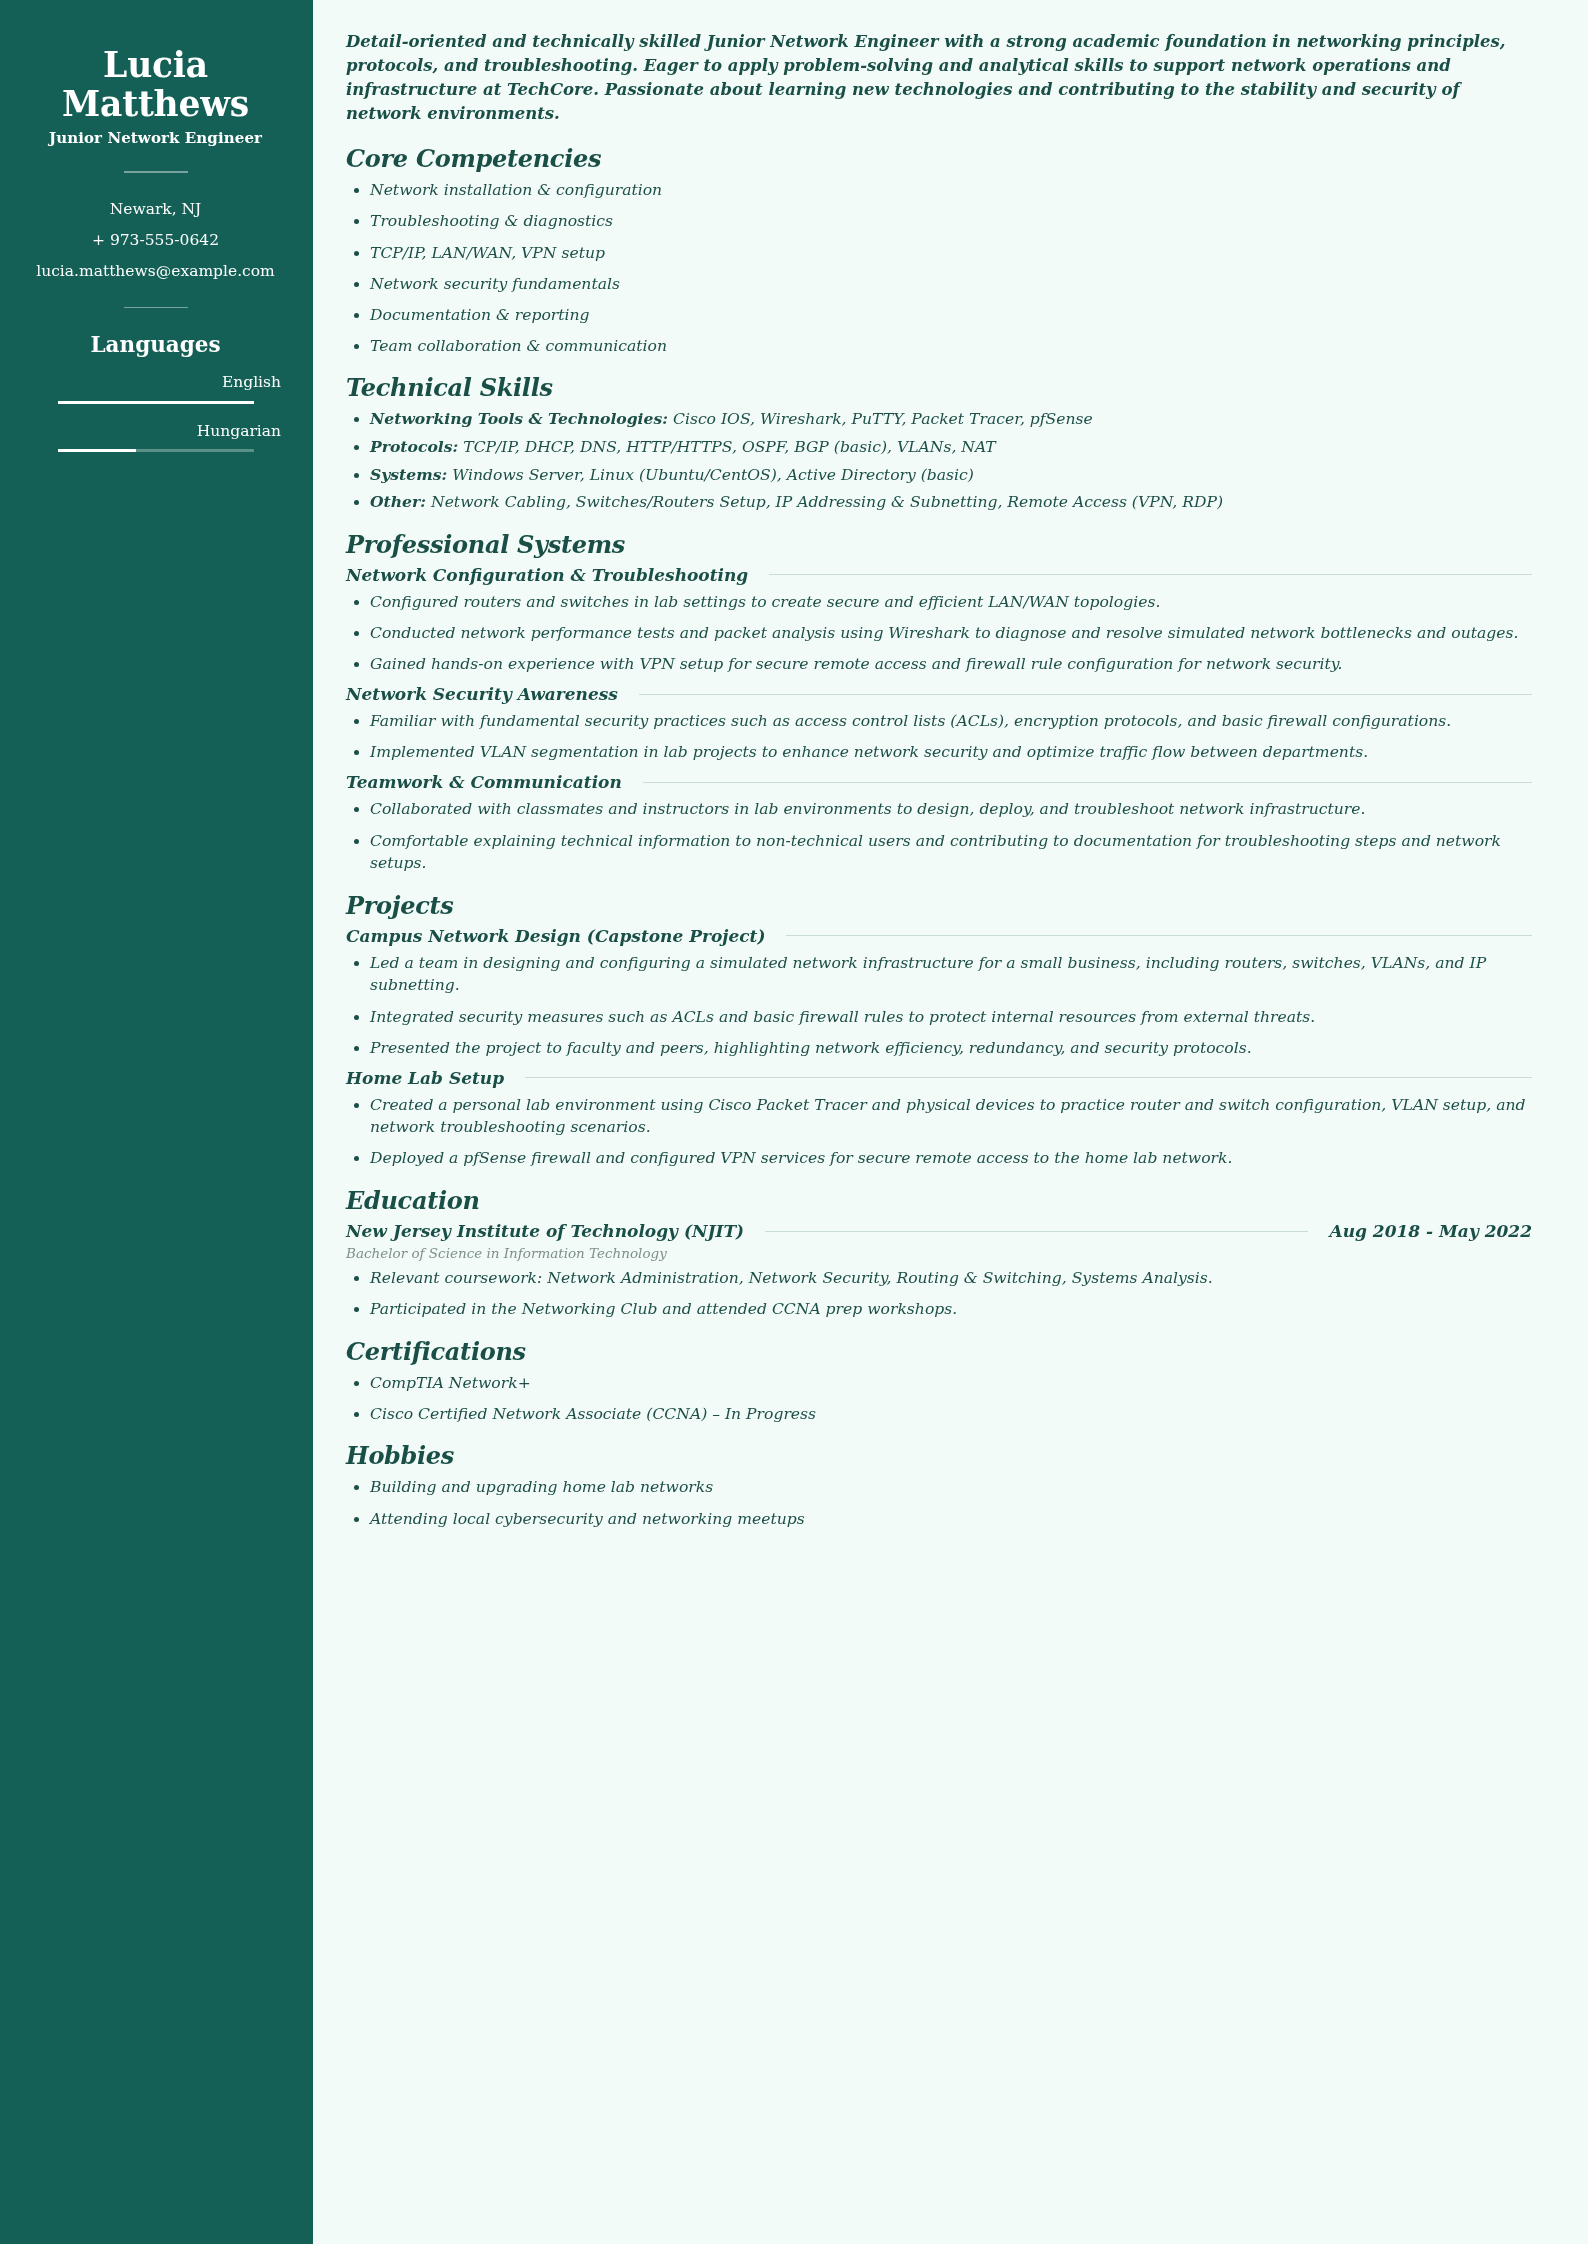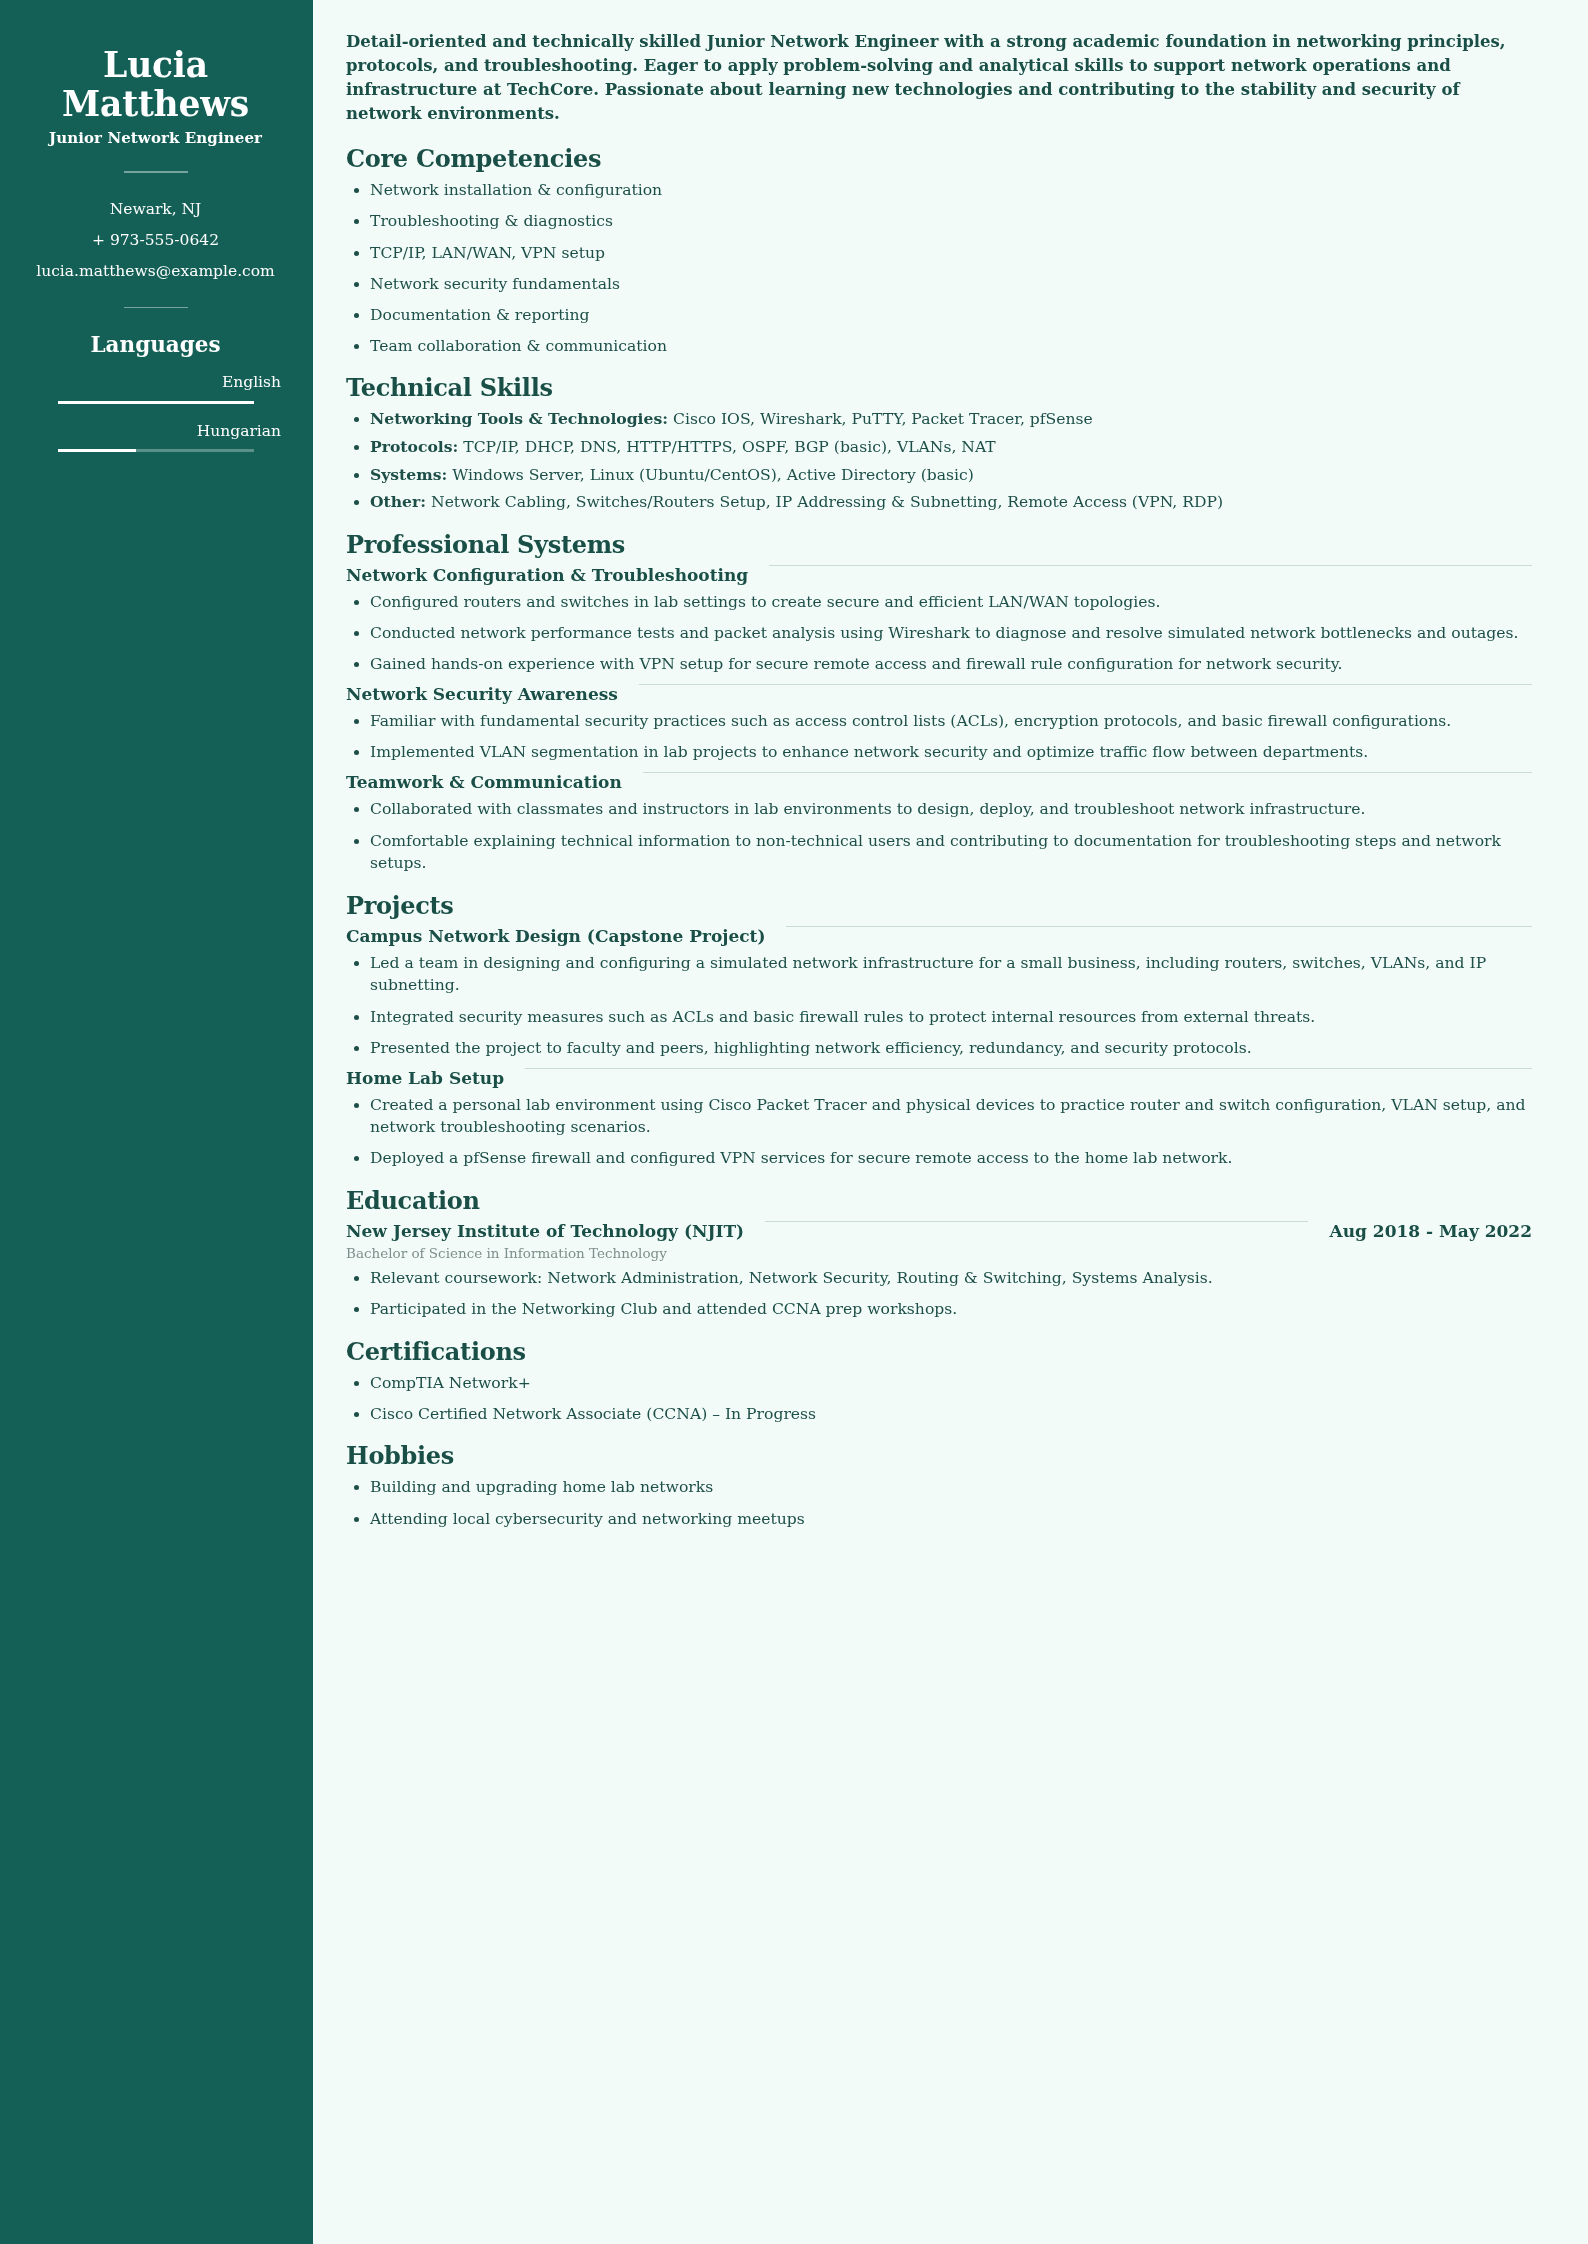--- a/index.html
+++ b/index.html
@@ -91,20 +91,21 @@
     position: absolute;
     left: 0; top: 0; bottom: 0;
     background: #ffffff;
   }
 
   
   .main {
     flex: 1 1 auto;
     padding: 30px 56px 12px 33px;
     color: #1d4f48;
+    font-style: italic;
   }
 
   .summary {
     font-size: 16.5px;
     font-weight: 700;
     line-height: 1.46;
     color: #1a4f47;
     margin-bottom: 18px;
     text-align: left;
   }
@@ -141,21 +142,21 @@
     background: #1d4f48;
   }
 
   .bullets.tight > li { margin-bottom: 5px; }
 
   .lbl { font-weight: 700; }
 
   
   .sub-head {
     display: flex;
-    align-items: flex-start;
+    align-items: center;
     gap: 21px;
     margin-top: 4px;
     margin-bottom: 6px;
   }
   .sub-head .sub-title {
     font-size: 17px;
     font-weight: 700;
     color: #1a4f47;
     white-space: nowrap;
   }

